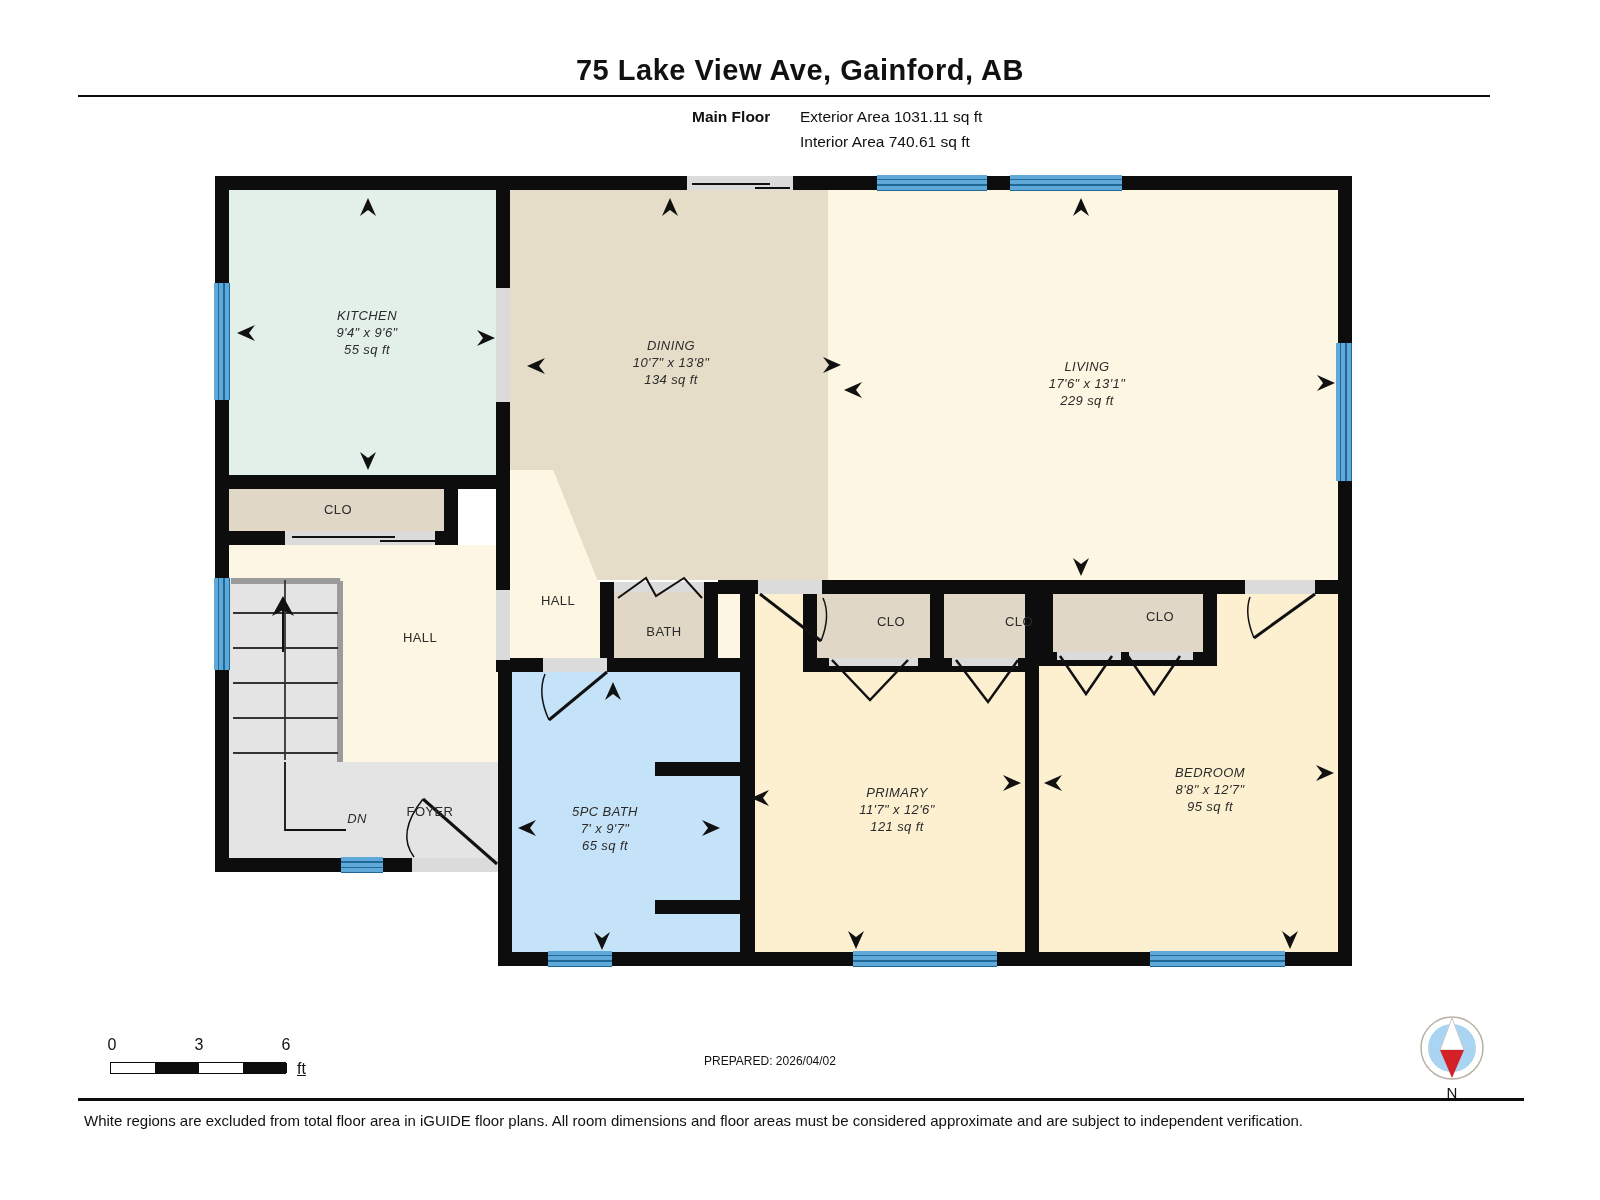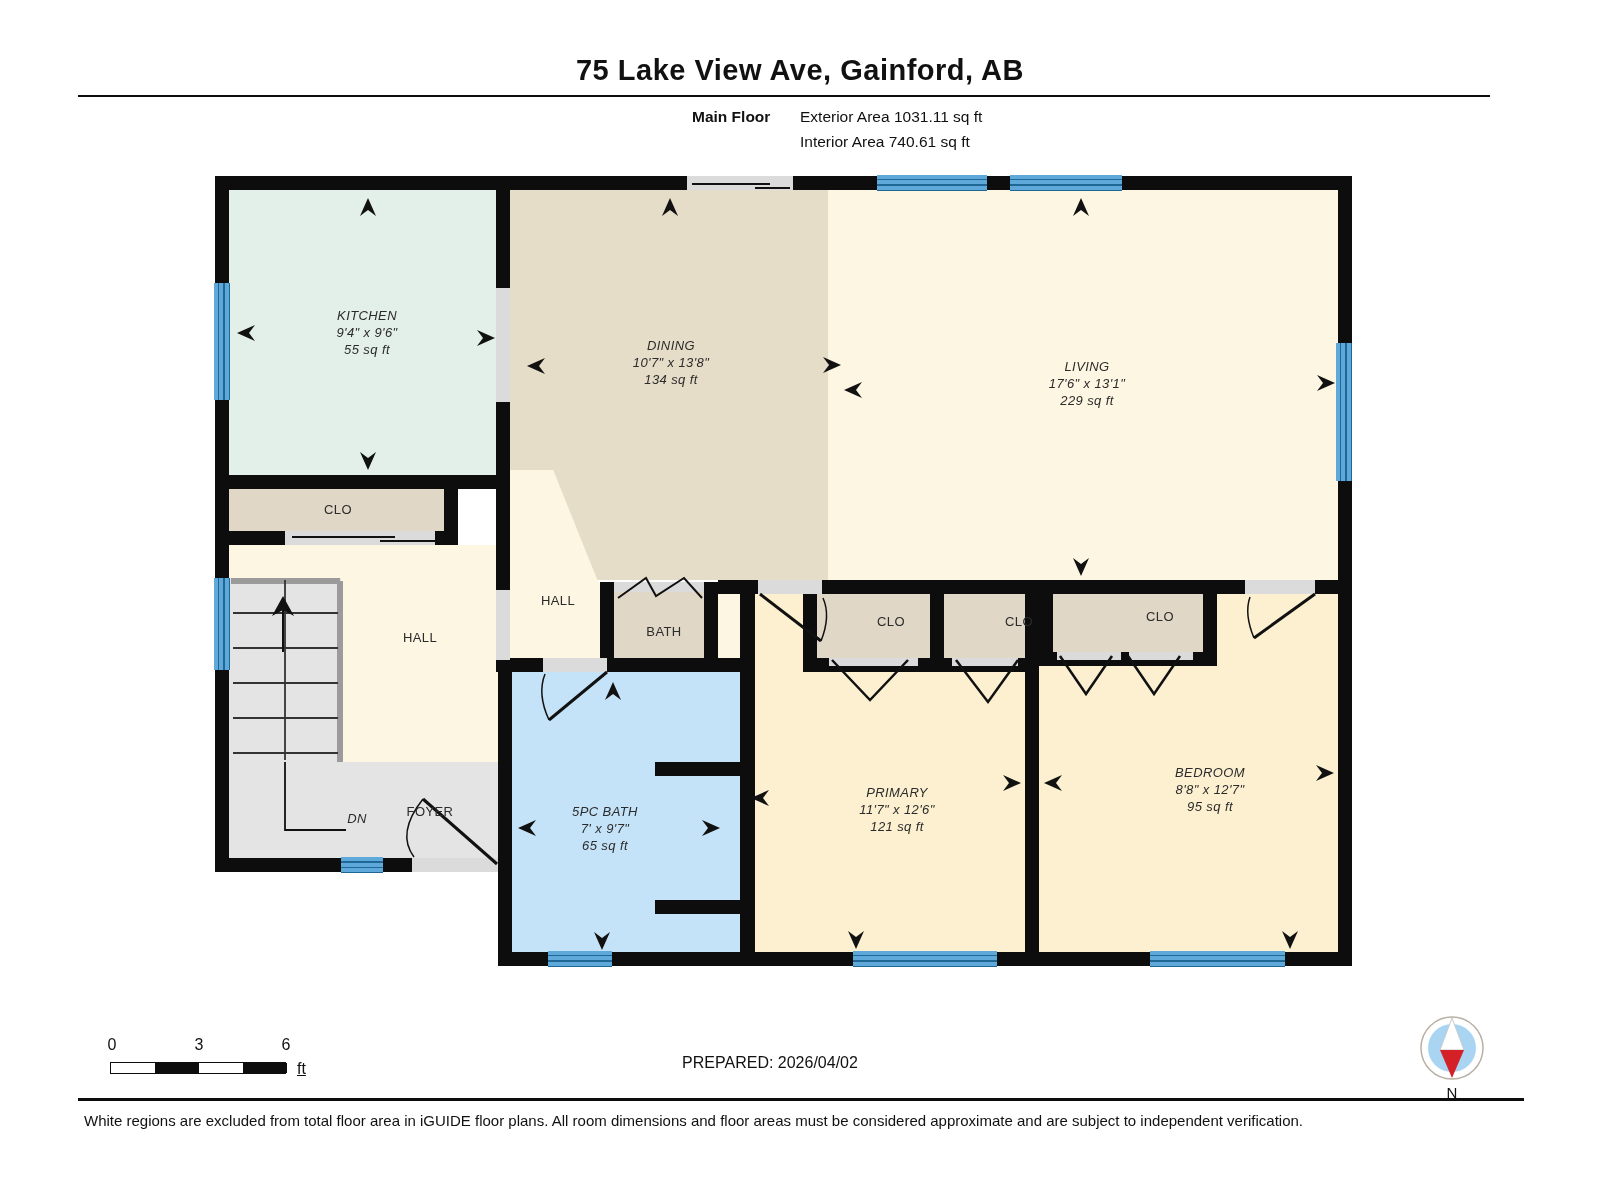--- a/index.html
+++ b/index.html
@@ -14,21 +14,21 @@
   .win-h{position:absolute;background:#5ea9d9;background-image:repeating-linear-gradient(to bottom,transparent 0 4px,#1f6795 4px 5.5px);}
   .win-v{position:absolute;background:#5ea9d9;background-image:repeating-linear-gradient(to right,transparent 0 4px,#1f6795 4px 5.5px);}
   
   .lbl{position:absolute;transform:translate(-50%,-50%);text-align:center;font-size:13px;line-height:17px;color:#2b2b2b;letter-spacing:.4px;white-space:nowrap;}
   .lbl span{display:block;font-style:italic;}
   .title{position:absolute;top:54px;left:0;width:1600px;text-align:center;font-size:29px;font-weight:700;letter-spacing:.5px;}
   .hr{position:absolute;background:#0d0d0d;}
   .finfo{position:absolute;font-size:15.5px;}
   .finfo.b{font-weight:700;}
   .footer-note{position:absolute;font-size:15px;color:#111;}
-  .prepared{position:absolute;font-size:16px;}
+  .prepared{position:absolute;font-size:12px;}
   .scale-num{position:absolute;font-size:16px;transform:translateX(-50%);}
   .scale-unit{position:absolute;font-size:16px;}
   .scalebar{position:absolute;left:110px;top:1062px;width:176px;height:12px;background:#fff;border:1.5px solid #0d0d0d;box-sizing:border-box;}
   .scalebar .seg{position:absolute;top:0;height:100%;background:#0d0d0d;}
   .nlabel{position:absolute;font-size:15px;transform:translateX(-50%);}
   svg{position:absolute;left:0;top:0;}
 </style>
 </head>
 <body>
 

